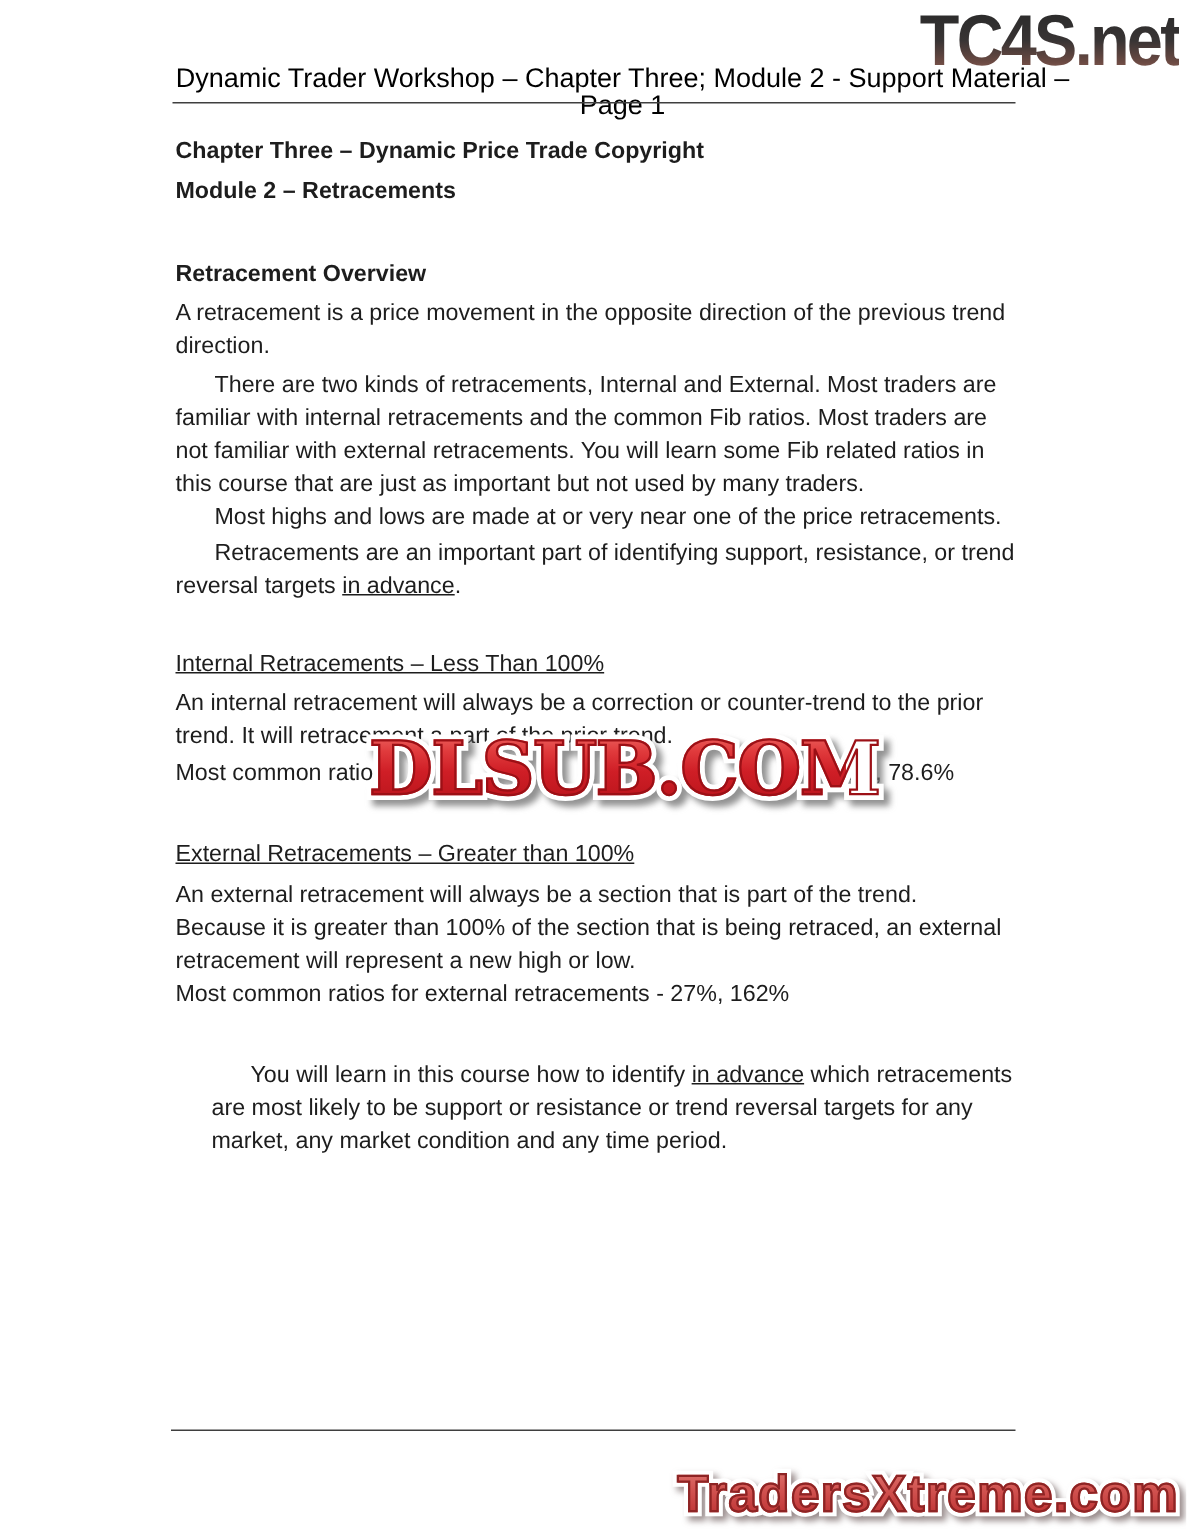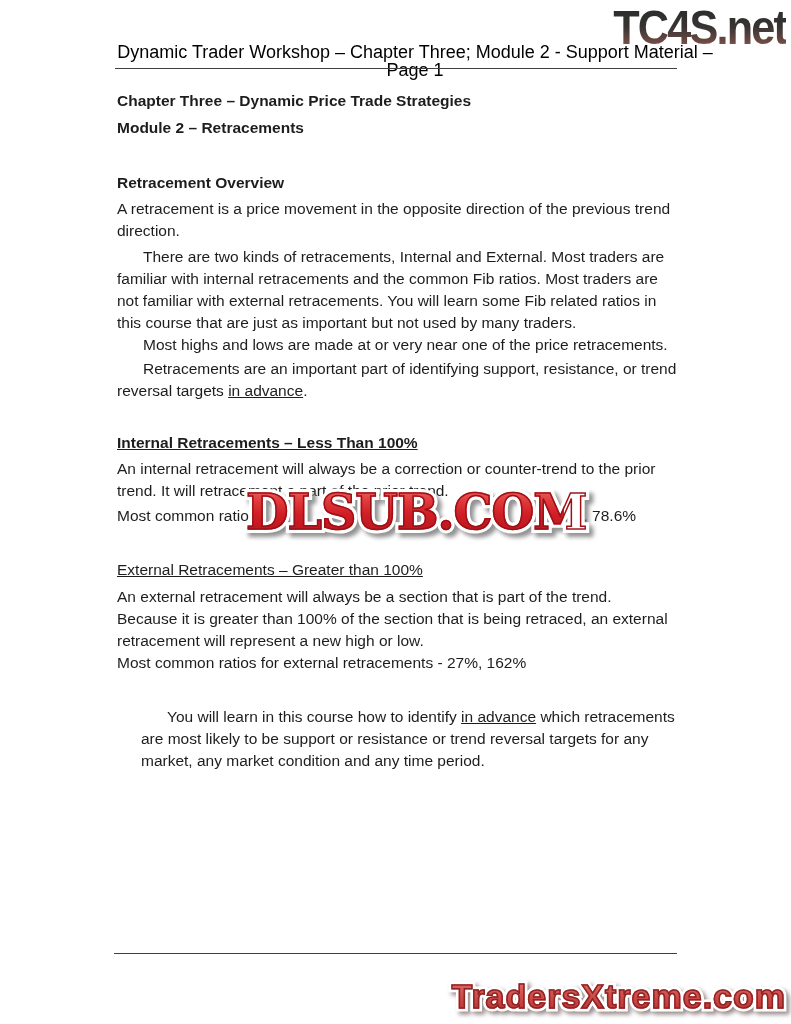--- a/index.html
+++ b/index.html
@@ -48,21 +48,21 @@
   }
   .indent{text-indent:26px;}
   .u{text-decoration:underline;}
   #chapter{top:90px;}
   #module{top:117px;}
   #ov-head{top:172px;}
   #para1{top:198px;}
   #para2{top:246px;}
   #para3{top:334px;}
   #para4{top:358px;}
-  #int-head{top:432px;font-weight:bold;}
+  #int-head{top:432px;}
   #int-body{top:458px;}
   #int-ratios{top:505px;}
   #ext-head{top:559px;}
   #ext-body{top:586px;}
   #ext-ratios{top:652px;}
   #closing{top:706px;margin-left:24px;}
   .wm-gap{display:inline-block;width:283px;}
   
   .watermark{
     position:absolute;left:246px;top:487px;width:318px;height:52px;
@@ -116,21 +116,21 @@
 </head>
 <body>
 
 <div class="page">
 
   <div class="tc4s">TC4S.net</div>
 
   <div class="hdr-title">Dynamic Trader Workshop – Chapter Three; Module 2 - Support Material – Page 1</div>
   <div class="rule" id="hdr-rule"></div>
 
-  <div class="bold-line" id="chapter">Chapter Three – Dynamic Price Trade Strategies</div>
+  <div class="bold-line" id="chapter">Chapter Three – Dynamic Price Trade Copyright</div>
   <div class="bold-line" id="module">Module 2 – Retracements</div>
 
   <div class="bold-line" id="ov-head">Retracement Overview</div>
 
   <div class="para" id="para1">A retracement is a price movement in the opposite direction of the previous trend
 direction.</div>
   <div class="para indent" id="para2">There are two kinds of retracements, Internal and External. Most traders are
 familiar with internal retracements and the common Fib ratios. Most traders are
 not familiar with external retracements. You will learn some Fib related ratios in
 this course that are just as important but not used by many traders.</div>

